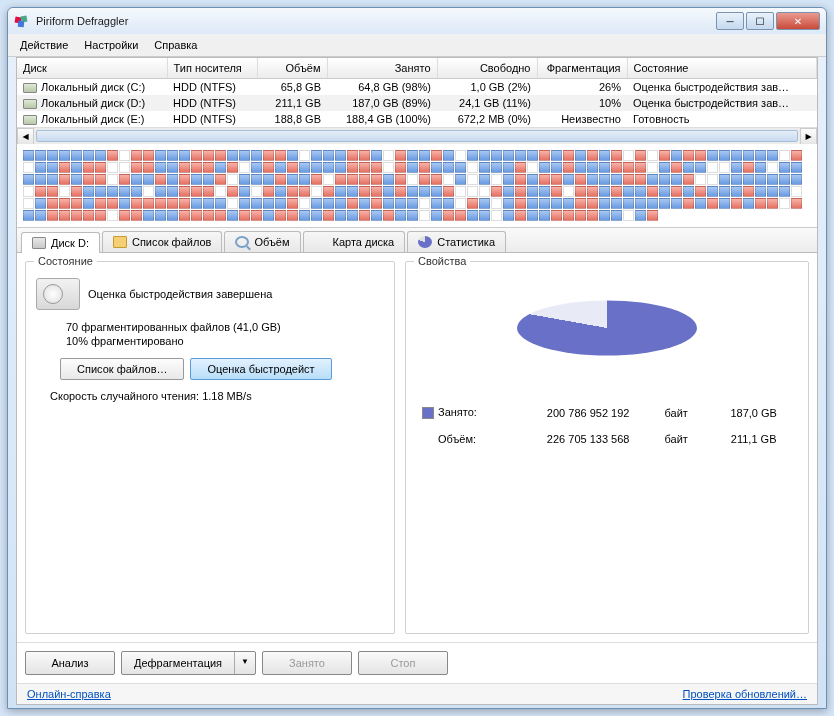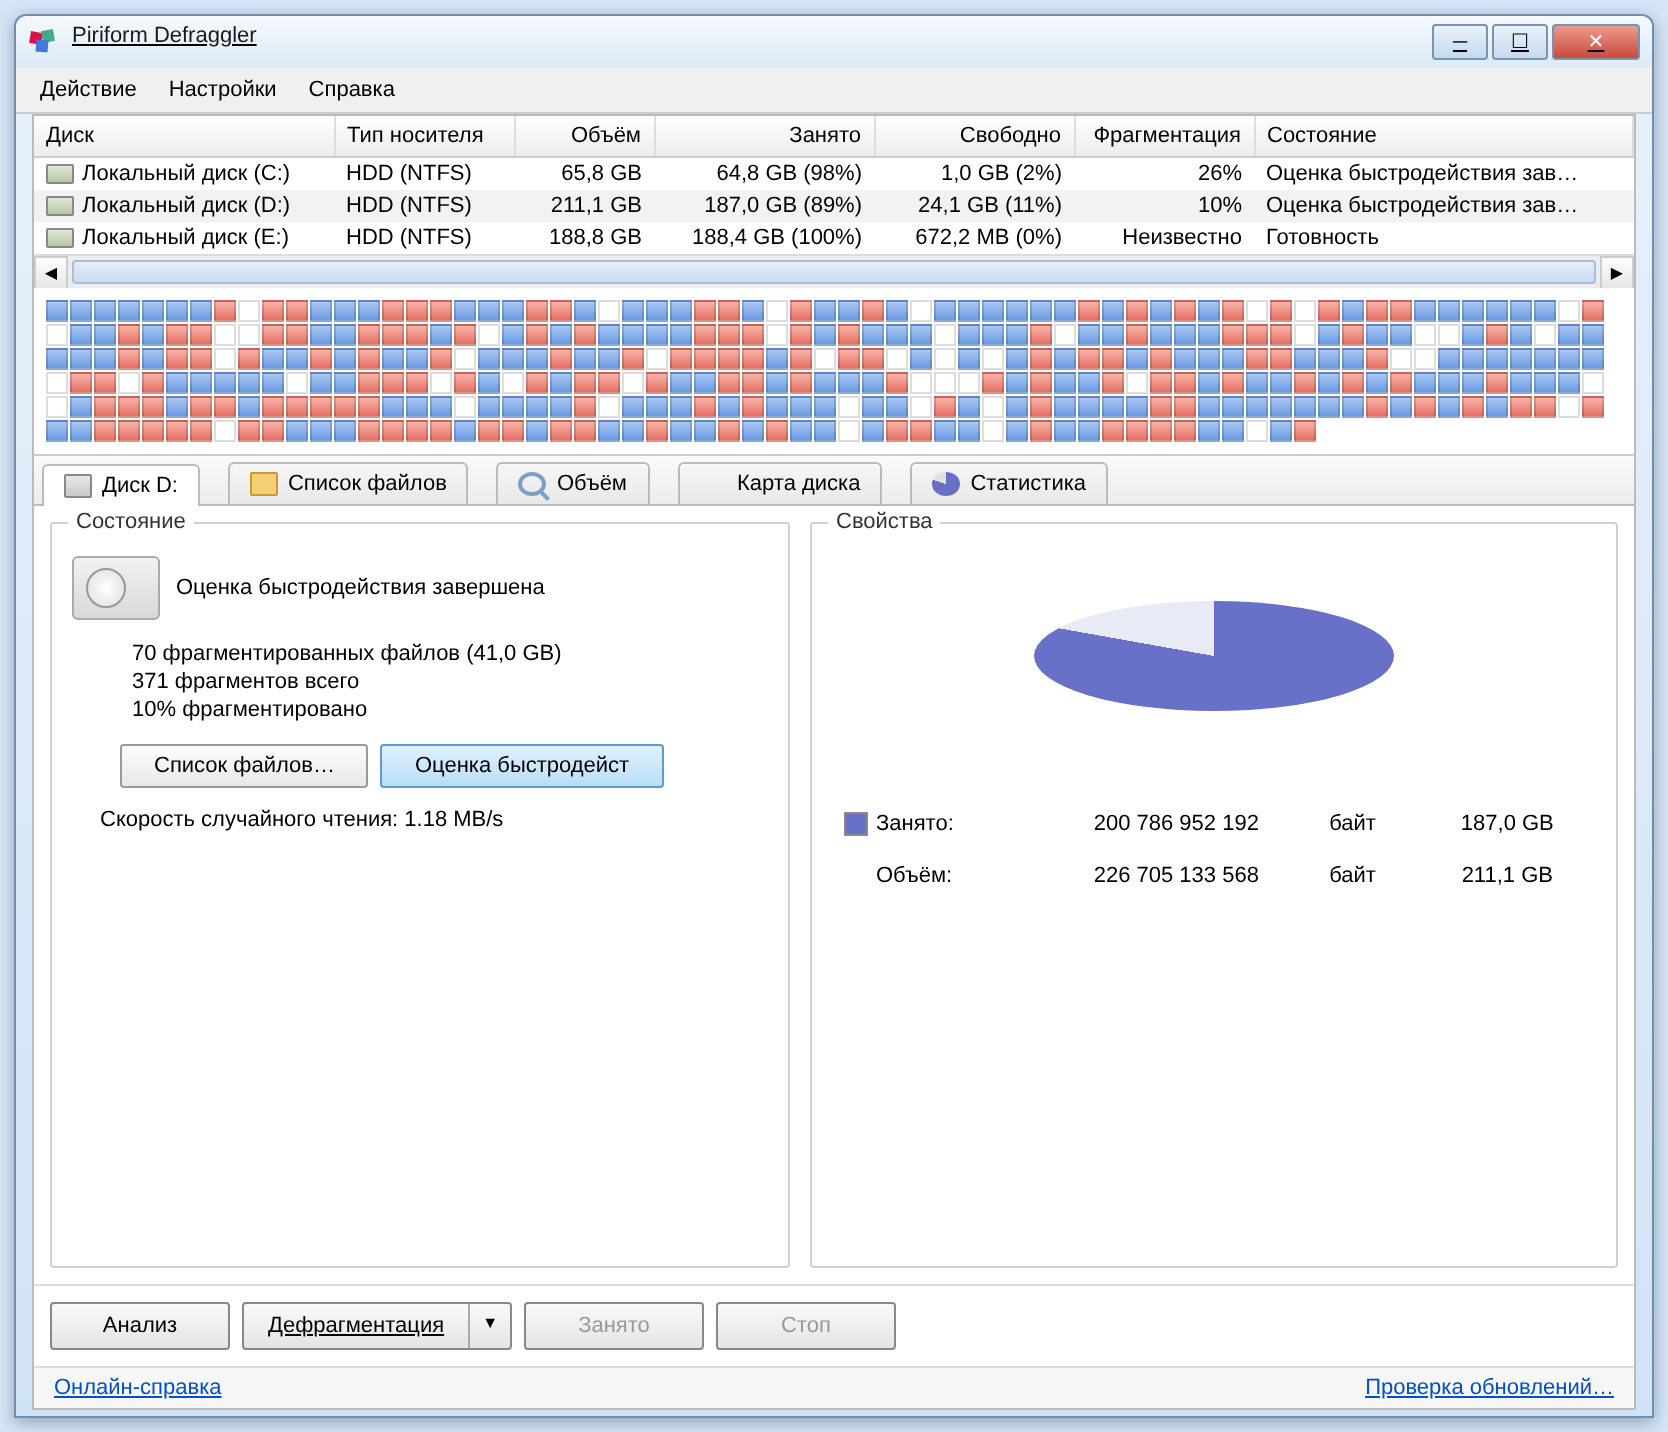--- a/index.html
+++ b/index.html
@@ -1,18 +1,18 @@
 <!DOCTYPE html>
 <html><head>
 <meta charset="utf-8">
 <style>
 * { box-sizing: border-box; margin: 0; padding: 0; font-family: Tahoma, sans-serif; font-size: 11px; }
 body { background: #d4e5f7; width: 834px; height: 716px; overflow: hidden; }
 .window { width: 820px; height: 702px; margin: 7px auto; background: linear-gradient(to bottom, #e8f1fb 0%, #d0e3f5 100%); border: 1px solid #6b8fb5; border-radius: 6px 6px 0 0; box-shadow: 0 2px 8px rgba(0,0,0,0.3); }
-.titlebar { display: flex; padding: 4px 6px; background: linear-gradient(to bottom, #f5f9fd, #dce9f7); border-radius: 6px 6px 0 0; text-decoration: underline; }
+.titlebar { display: flex; align-items: center; padding: 4px 6px; background: linear-gradient(to bottom, #f5f9fd, #dce9f7); border-radius: 6px 6px 0 0; }
 .titlebar .app-icon { width: 16px; height: 16px; margin-right: 6px; display: inline-block; }
 .titlebar .app-icon svg { width: 16px; height: 16px; }
 .titlebar .title { font-weight: normal; color: #1a1a1a; }
 .win-controls { margin-left: auto; display: flex; gap: 2px; }
 .win-btn { width: 28px; height: 18px; border: 1px solid #7a94b0; border-radius: 2px; display: flex; align-items: center; justify-content: center; font-size: 10px; cursor: pointer; }
 .win-min, .win-max { background: linear-gradient(to bottom, #e9f2fb, #c5d9ee); }
 .win-close { background: linear-gradient(to bottom, #eb9a8f, #c94a3a); color: #fff; width: 44px; }
 .menubar { display: flex; background: #f0f0f0; border-bottom: 1px solid #ccc; padding: 2px 4px; }
 .menubar span { padding: 3px 8px; cursor: pointer; }
 .content { background: #fff; margin: 0 8px 8px 8px; border: 1px solid #bbb; height: 648px; display: flex; flex-direction: column; }
@@ -25,21 +25,21 @@
 .hscroll { height: 17px; background: #f0f0f0; border-top: 1px solid #ddd; display: flex; align-items: center; }
 .hscroll .arrow { width: 17px; height: 17px; display: flex; align-items: center; justify-content: center; border: 1px solid #ccc; background: linear-gradient(#fdfdfd,#e6e6e6); cursor: pointer; font-size: 8px; }
 .hscroll .track { flex: 1; background: #ececec; height: 100%; position: relative; }
 .hscroll .thumb { position: absolute; left: 2px; right: 2px; top: 2px; bottom: 2px; background: linear-gradient(#e6eef8,#c8daf0); border: 1px solid #a8bfda; border-radius: 2px; }
 .drivemap { padding: 6px 6px; background: #fff; line-height: 0; display: flex; flex-wrap: wrap; gap: 1px; }
 .block { width: 11px; height: 11px; display: inline-block; border: 1px solid rgba(0,0,0,0.15); }
 .b-red { background: linear-gradient(#f9b2a9,#e57163); }
 .b-blue { background: linear-gradient(#a9c8f3,#6a9be3); }
 .b-white { background: #fff; border-color: #ddd; }
 .tabs { display: flex; background: linear-gradient(#fafafa,#ececec); border-top: 1px solid #ccc; border-bottom: 1px solid #bbb; padding-left: 4px; }
-.tab { display: flex; align-items: center; padding: 4px 10px; border: 1px solid #bbb; border-bottom: none; margin-right: 14px; margin-top: 3px; cursor: pointer; background: linear-gradient(#f6f6f6,#e8e8e8); border-radius: 3px 3px 0 0; }
+.tab { display: flex; align-items: center; padding: 4px 10px; border: 1px solid #bbb; border-bottom: none; margin-right: 2px; margin-top: 3px; cursor: pointer; background: linear-gradient(#f6f6f6,#e8e8e8); border-radius: 3px 3px 0 0; }
 .tab.active { background: #fff; position: relative; top: 1px; }
 .tab .ticon { width: 14px; height: 12px; margin-right: 5px; display: inline-block; }
 .ticon-disk { background: linear-gradient(#e8e8e8,#c8c8c8); border: 1px solid #888; border-radius: 1px; }
 .ticon-folder { background: #f4cf73; border: 1px solid #c89b30; border-radius: 1px; }
 .ticon-search { border: 2px solid #7aa0c8; border-radius: 50%; width: 9px; height: 9px; position: relative; }
 .ticon-search::after { content: ''; position: absolute; width: 5px; height: 2px; background: #7aa0c8; bottom: -3px; right: -4px; transform: rotate(45deg); }
 .ticon-chart { display: flex; align-items: flex-end; gap: 1px; }
 .ticon-chart span { width: 3px; }
 .ticon-chart span:nth-child(1){height:6px;background:#e46;} 
 .ticon-chart span:nth-child(2){height:10px;background:#5a5;}
@@ -63,21 +63,21 @@
 .pie-depth { position: absolute; bottom: 6px; width: 180px; height: 40px; background: #4e56a8; border-radius: 50%; transform: scaleY(0.55); z-index: -1; }
 .legend-table { width: 100%; }
 .legend-table td { padding: 2px 4px; }
 .legend-table td.num { text-align: center; }
 .legend-sq { width: 12px; height: 12px; display: inline-block; border: 1px solid #888; vertical-align: middle; margin-right: 4px; }
 .sq-used { background: #6870c8; }
 .sq-free { background: #fff; }
 .bottom-btns { display: flex; gap: 6px; padding: 8px; border-top: 1px solid #ddd; }
 .bbtn { padding: 5px 16px; border: 1px solid #888; background: linear-gradient(#fafafa,#e4e4e4); cursor: pointer; border-radius: 2px; min-width: 90px; }
 .bbtn.split { display: flex; padding: 0; }
-.bbtn.split span:first-child { padding: 5px 12px; border-right: 1px solid #aaa; text-decoration: underline; }
+.bbtn.split span:first-child { padding: 5px 12px; border-right: 1px solid #aaa; }
 .bbtn.split span:last-child { padding: 5px 6px; font-size: 8px; }
 .bbtn[disabled] { color: #999; }
 .statusbar { display: flex; justify-content: space-between; padding: 4px 10px; color: #0050c0; border-top: 1px solid #ddd; background: #f6f6f6; }
 .statusbar span { text-decoration: underline; cursor: pointer; }
 </style>
 </head>
 <body>
 
 <div class="window">
   <div class="titlebar">
@@ -561,21 +561,20 @@
 
     <div class="status-area">
       <div class="groupbox gb-left">
         <div class="legend">Состояние</div>
         <div style="display:flex;align-items:center;margin-top:6px">
           <span class="hdd-icon"></span>
           <span>Оценка быстродействия завершена</span>
         </div>
         <div class="analysis">
           <div class="row">70  фрагментированных файлов (41,0 GB)</div>
-          <div class="row">371  фрагментов всего</div>
           <div class="row">10%  фрагментировано</div>
         </div>
         <div class="btn-row">
           <button class="abtn">Список файлов…</button>
           <button class="abtn highlight">Оценка быстродейст</button>
         </div>
         <div style="padding:4px 0 14px 14px">Скорость случайного чтения: 1.18 MB/s</div>
       </div>
 
       <div class="groupbox gb-right">

